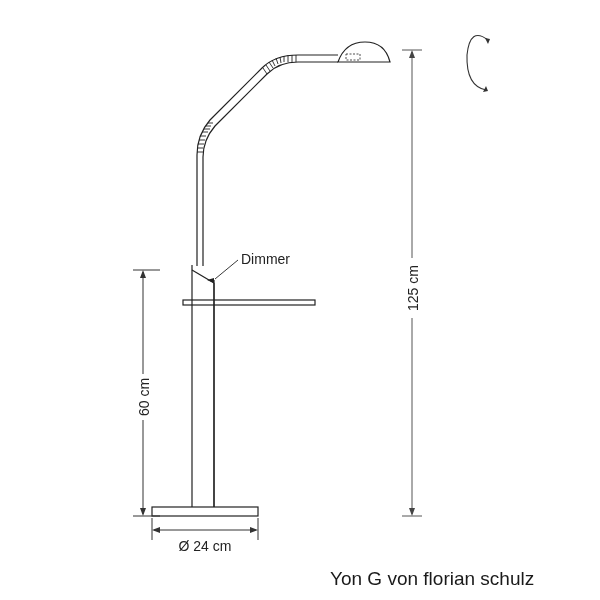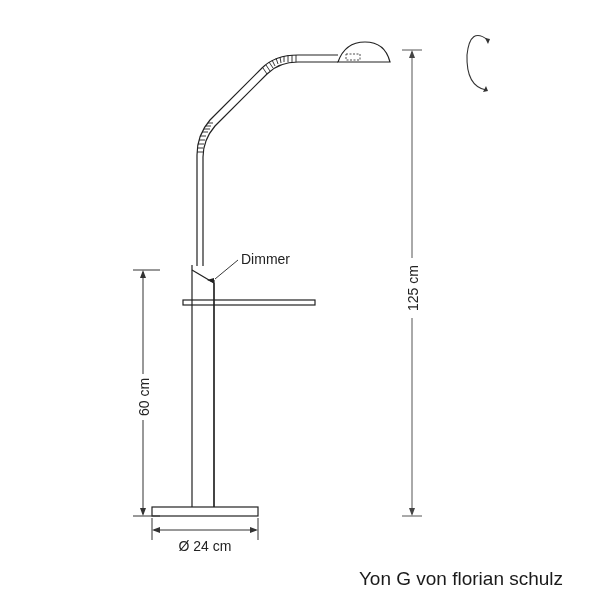--- a/index.html
+++ b/index.html
@@ -1,18 +1,18 @@
 <!DOCTYPE html>
 <html><head>
   <meta charset="utf-8">
   <style>
     html, body { margin: 0; padding: 0; background: #ffffff; }
     body { width: 600px; height: 600px; position: relative; overflow: hidden; font-family: "Liberation Sans", sans-serif; }
     svg { position: absolute; left: 0; top: 0; }
-    .caption { position: absolute; left: 330px; top: 568px; width: 262px; text-align: center; font-size: 19px; color: #1a1a1a; }
+    .caption { position: absolute; left: 330px; top: 568px; width: 262px; text-align: left; font-size: 19px; color: #1a1a1a; }
   </style>
 </head>
 <body>
 
 <svg width="600" height="600" viewBox="0 0 600 600">
   <g fill="none" stroke="#222" stroke-width="1.2">
 
     <rect x="152" y="507" width="106" height="9"></rect>
 
     <path d="M192 507 V270 M214 507 V280"></path>

